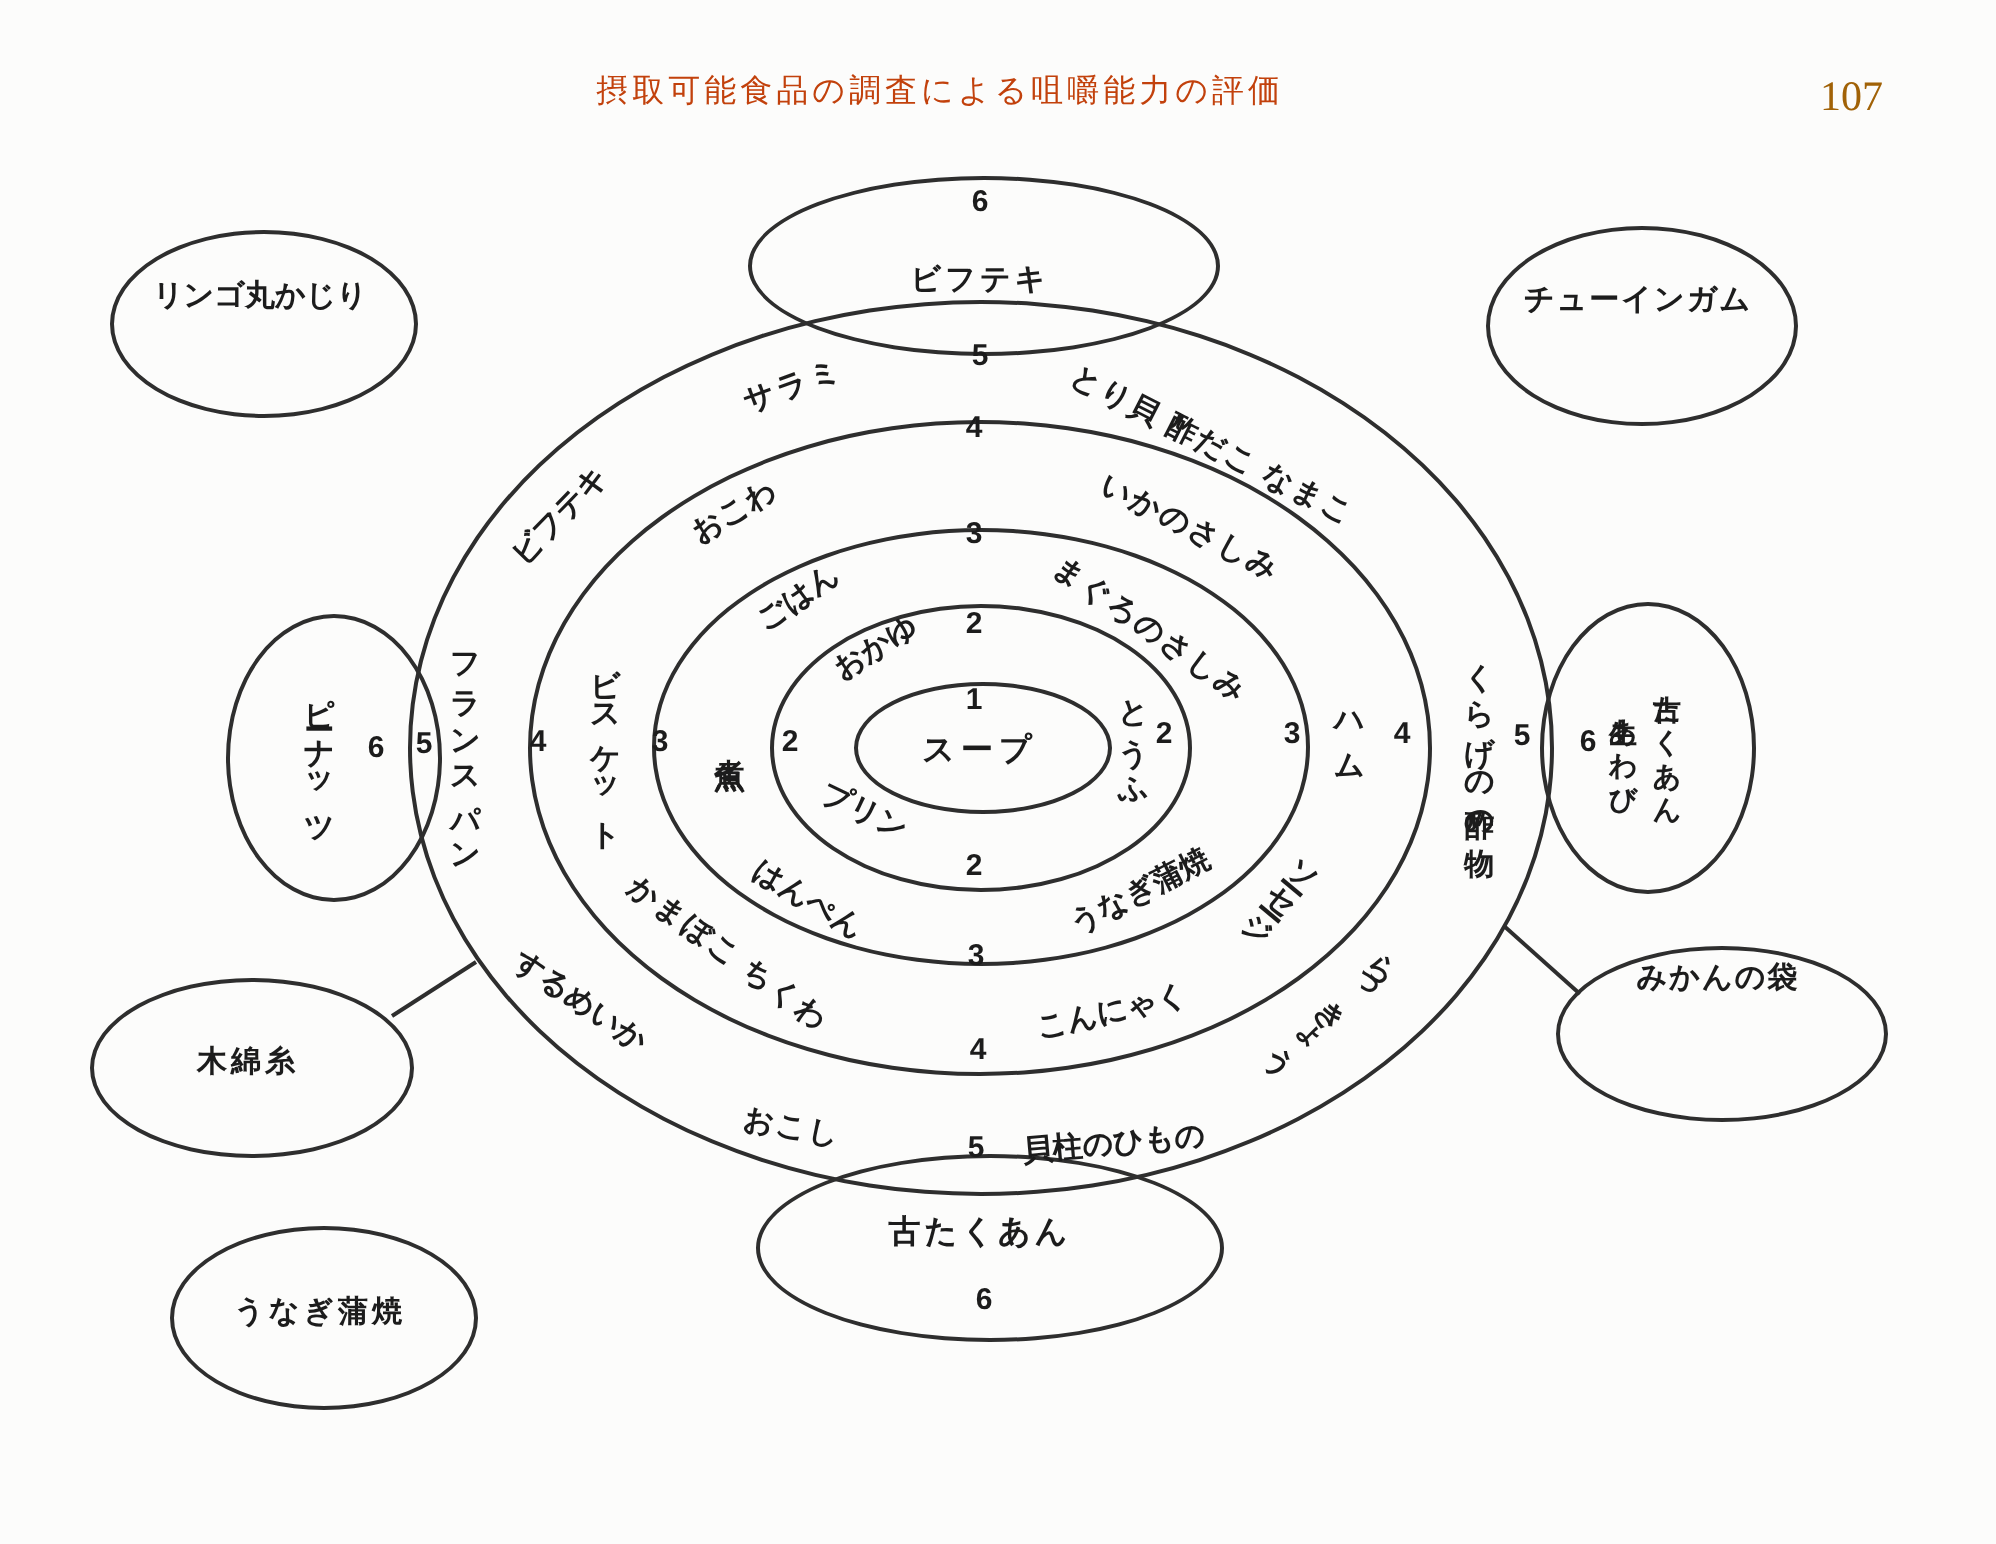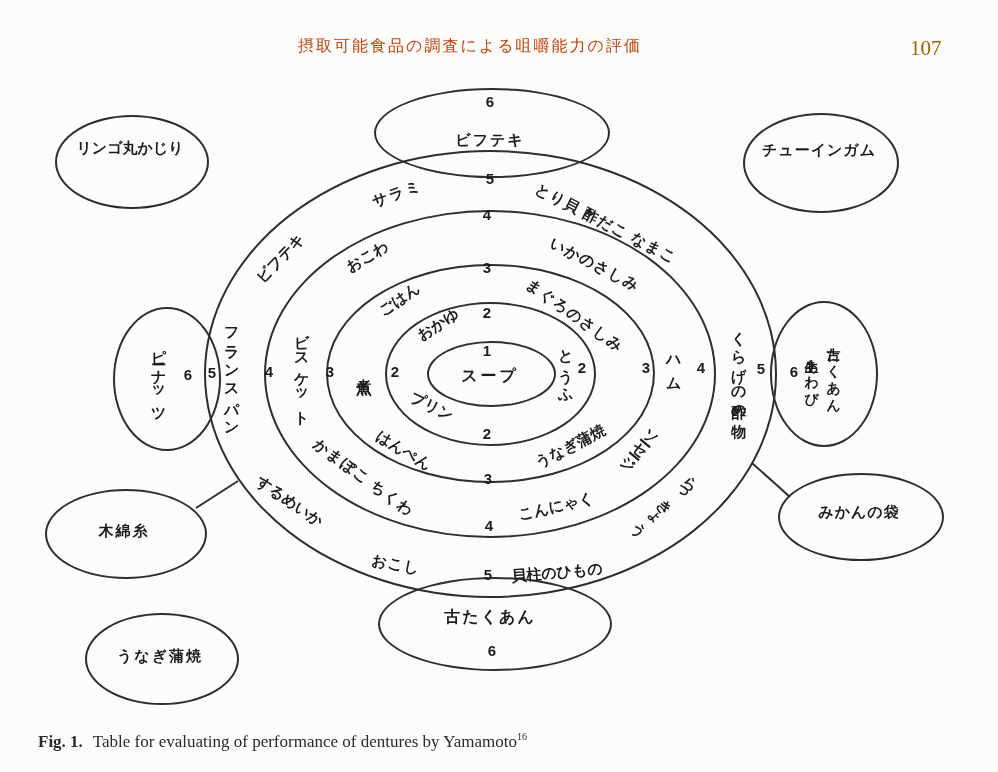--- a/index.html
+++ b/index.html
@@ -105,19 +105,16 @@
   <div class="lbl" style="left:490px;top:140px;letter-spacing:2px;">ビフテキ</div>
   <div class="lbl" style="left:490px;top:617px;font-size:16px;letter-spacing:2px;">古たくあん</div>
   <div class="lbl v" style="left:159px;top:377px;">ピーナッツ</div>
   <div class="lbl v" style="left:834px;top:371px;font-size:14px;letter-spacing:1px;">古たくあん</div>
   <div class="lbl v" style="left:812px;top:374px;font-size:14px;letter-spacing:1px;">生あわび</div>
 
   <div class="lbl" style="left:130px;top:148px;">リンゴ丸かじり</div>
   <div class="lbl" style="left:819px;top:150px;letter-spacing:1px;">チューインガム</div>
   <div class="lbl" style="left:124px;top:531px;letter-spacing:2px;">木綿糸</div>
   <div class="lbl" style="left:160px;top:656px;letter-spacing:2px;">うなぎ蒲焼</div>
-  <div class="lbl" style="left:859px;top:512px;letter-spacing:1px;">みかんの袋</div>
+  <div class="lbl" style="left:859px;top:490px;letter-spacing:1px;font-family:Liberation Mono, monospace;">みかんの袋</div>
 
-  <div class="cap">
-    <span class="fig">Fig. 1.</span><span>Table for evaluating of performance of dentures by Yamamoto</span><sup>16</sup>
-  </div>
 
 </div>
 
 </body></html>

